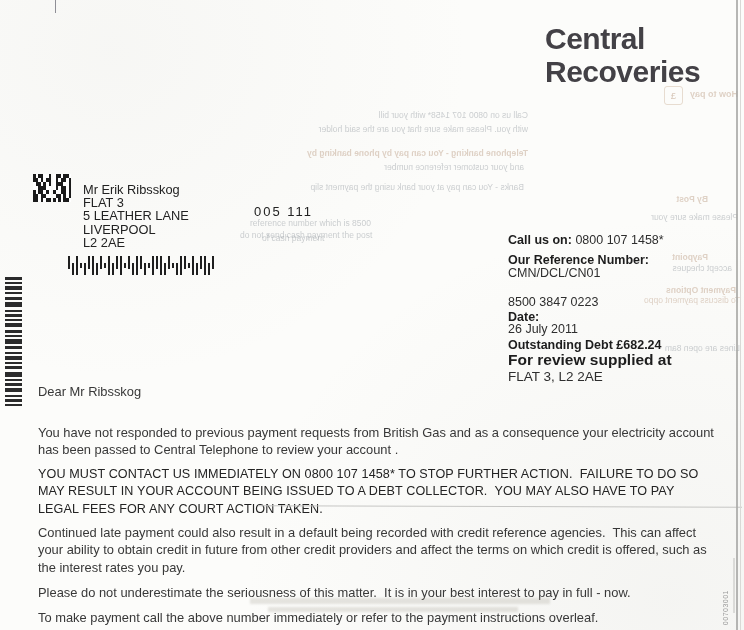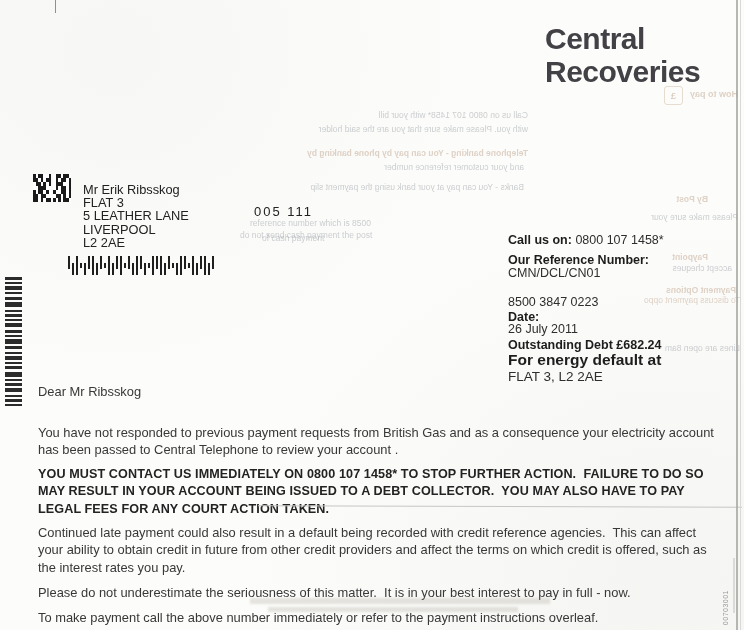--- a/index.html
+++ b/index.html
@@ -18,21 +18,21 @@
   #sender{left:545px;top:99px;font-size:16.5px;line-height:21px;font-weight:400;
           color:#55535a;white-space:pre;}
   
   .info{left:479px;font-size:12.5px;line-height:14px;color:#2e2e2e;white-space:nowrap;margin-left:29px;}
   .info b{color:#1d1d1d;}
   
   #recipient{left:83px;top:183px;font-size:12.8px;line-height:13.2px;color:#222;white-space:pre;}
   #mailsort{left:254px;top:204px;font-size:13px;letter-spacing:2px;color:#222;}
   
   .para{left:38px;font-size:12.9px;line-height:17.3px;color:#383838;white-space:pre;}
-  .para.bold{font-weight:700;font-size:12.6px;color:#232323;letter-spacing:0.1px;}
+  .para.bold{font-weight:400;font-size:12.6px;color:#232323;letter-spacing:0.1px;}
   
   #datamatrix{left:33px;top:174px;width:40px;height:29px;}
   .dm{position:absolute;top:0;width:18px;height:28px;background:#fff;}
   .dm i{position:absolute;background:#1b1b1b;width:2.6px;height:4px;}
   #postal{left:68px;top:256px;width:152px;height:20px;}
   #postal i{position:absolute;width:2px;background:#1f1f1f;}
   #ladder{left:5px;top:277px;width:17px;height:132px;overflow:hidden;}
   #ladder i{display:block;width:17px;background:#2b2b2b;}
   
   .bleed{position:absolute;font-size:8.5px;line-height:9px;color:#9aa0a6;opacity:.5;
@@ -61,21 +61,21 @@
   <div class="abs" id="logo">Central
 Recoveries</div>
 
   <div class="abs info" style="top:233px"><b>Call us on:</b> <span>0800 107 1458*</span></div>
   <div class="abs info" style="top:253px"><b>Our Reference Number:</b></div>
   <div class="abs info" style="top:266px">CMN/DCL/CN01</div>
   <div class="abs info" style="top:295px">8500 3847 0223</div>
   <div class="abs info" style="top:310px"><b>Date:</b></div>
   <div class="abs info" style="top:322px">26 July 2011</div>
   <div class="abs info" style="top:338px"><b>Outstanding Debt £682.24</b></div>
-  <div class="abs info" style="top:353px;font-size:15.5px;font-weight:700;color:#1d1d1d">For energy default at</div>
+  <div class="abs info" style="top:353px;font-size:15.5px;font-weight:700;color:#1d1d1d">For review supplied at</div>
   <div class="abs info" style="top:370px;font-size:13.5px">FLAT 3, L2 2AE</div>
 
   <div class="abs" id="datamatrix">
       <div class="dm" style="left: 0px;">
         <i style="left: 0px; top: 0px;"></i>
         <i style="left: 5.2px; top: 0px;"></i>
         <i style="left: 7.8px; top: 0px;"></i>
         <i style="left: 15.6px; top: 0px;"></i>
         <i style="left: 0px; top: 4px;"></i>
         <i style="left: 2.6px; top: 4px;"></i>

